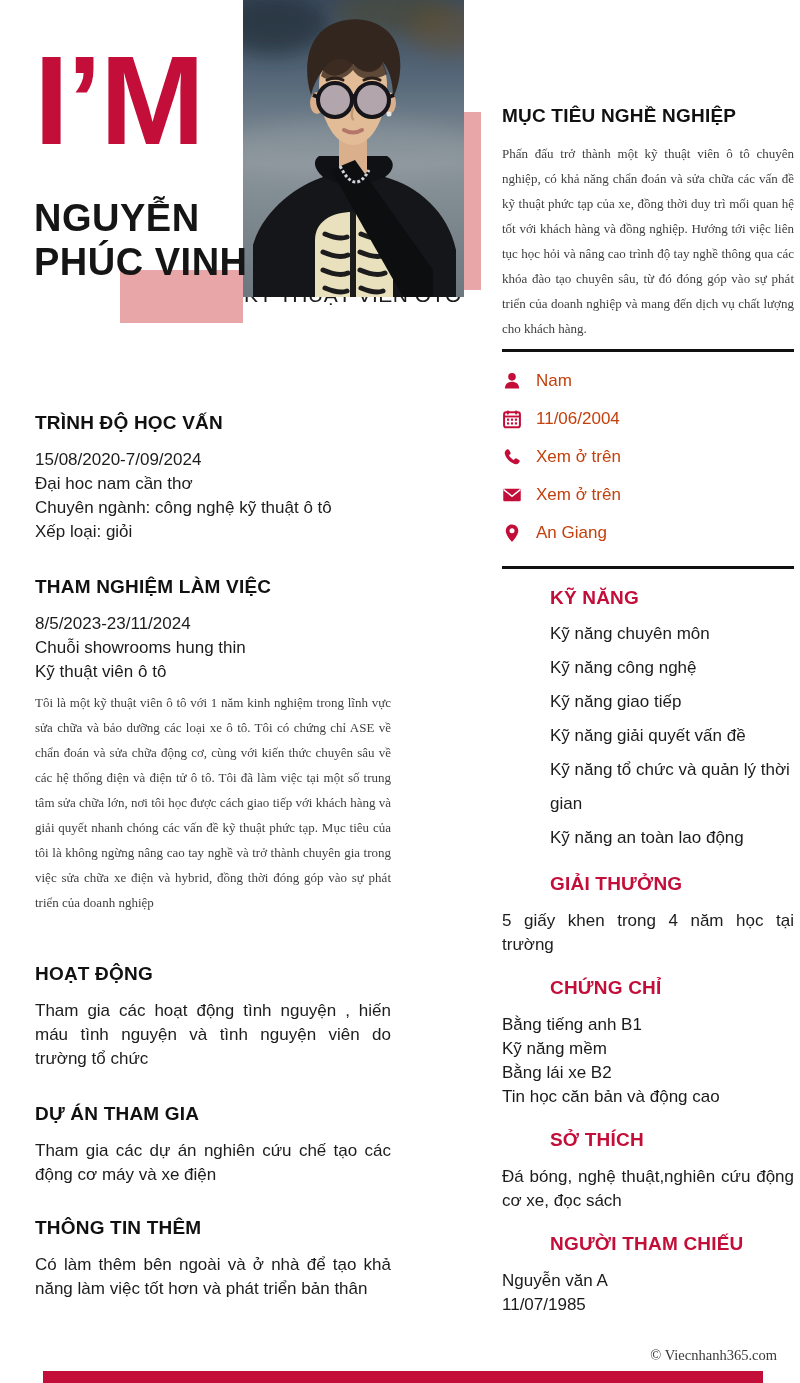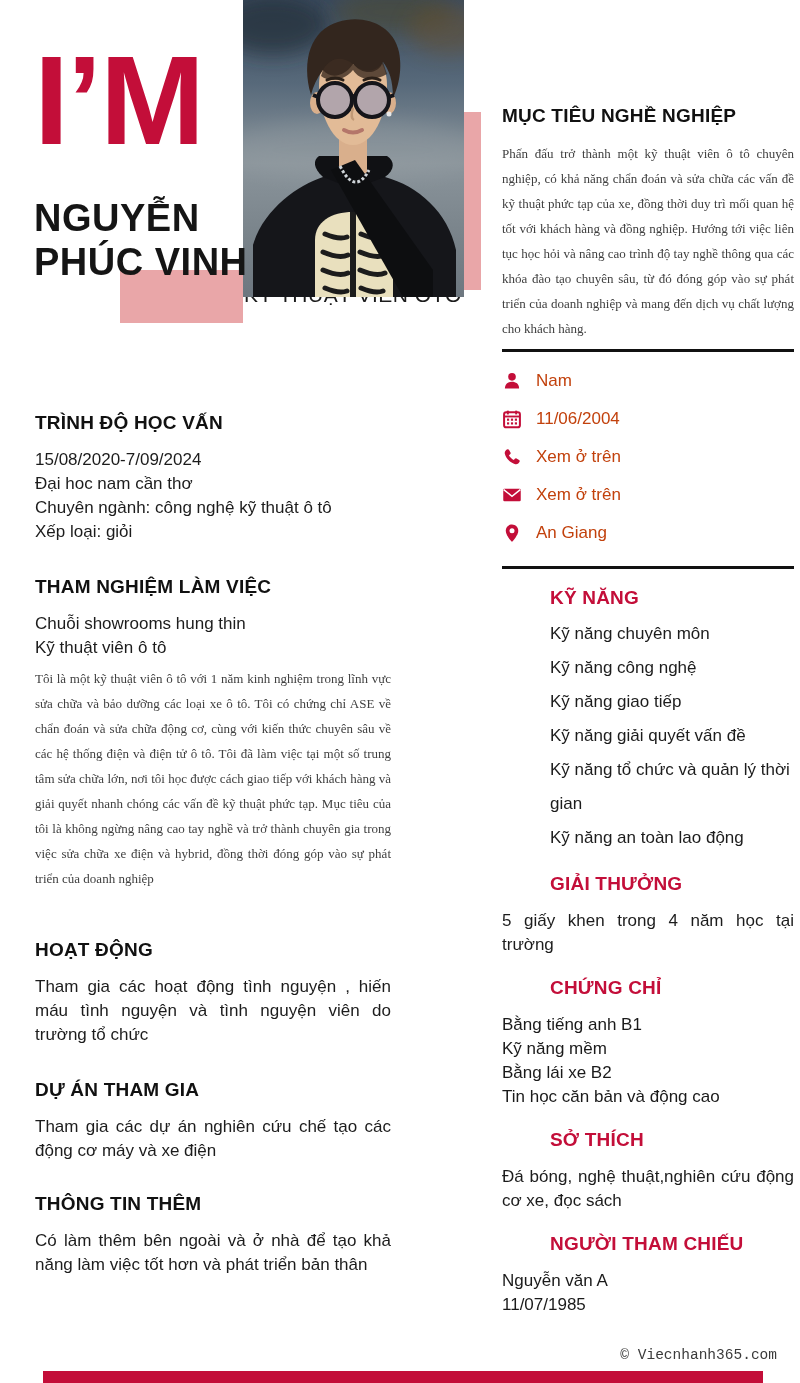--- a/index.html
+++ b/index.html
@@ -85,21 +85,21 @@
   .awards-h { margin-top: 16px; }
   .cert-h { margin-top: 18px; }
   .cert-list { margin-top: 12px; font-size: 17px; line-height: 24px; }
   .hobby-h { margin-top: 18px; }
   .ref-h { margin-top: 18px; }
   .ref-list { margin-top: 12px; font-size: 17px; line-height: 24px; }
 
   
   .credit {
     position: absolute; top: 1347px; right: 23px;
-    font-family: Liberation Mono, monospace;
+    font-family: Liberation Serif, serif;
     font-size: 14.5px; color: #3a3a3a;
   }
   .footer-bar {
     position: absolute; left: 43px; top: 1371px; width: 720px; height: 12px;
     background: #C30E39;
   }
 </style>
 </head>
 <body>
 
@@ -185,20 +185,21 @@
   <h2 class="sec">TRÌNH ĐỘ HỌC VẤN</h2>
   <div class="lines">
     <div>15/08/2020-7/09/2024</div>
     <div>Đại hoc nam cần thơ</div>
     <div>Chuyên ngành: công nghệ kỹ thuật ô tô</div>
     <div>Xếp loại: giỏi</div>
   </div>
 
   <h2 class="sec mt1">THAM NGHIỆM LÀM VIỆC</h2>
   <div class="lines">
+    <div>8/5/2023-23/11/2024</div>
     <div>Chuỗi showrooms hung thin</div>
     <div>Kỹ thuật viên ô tô</div>
   </div>
   <p class="serif-body exp-body">Tôi là một kỹ thuật viên ô tô với 1 năm kinh nghiệm trong lĩnh vực sửa chữa và bảo dưỡng các loại xe ô tô. Tôi có chứng chỉ ASE về chẩn đoán và sửa chữa động cơ, cùng với kiến thức chuyên sâu về các hệ thống điện và điện tử ô tô. Tôi đã làm việc tại một số trung tâm sửa chữa lớn, nơi tôi học được cách giao tiếp với khách hàng và giải quyết nhanh chóng các vấn đề kỹ thuật phức tạp. Mục tiêu của tôi là không ngừng nâng cao tay nghề và trở thành chuyên gia trong việc sửa chữa xe điện và hybrid, đồng thời đóng góp vào sự phát triển của doanh nghiệp</p>
 
   <h2 class="sec mt2">HOẠT ĐỘNG</h2>
   <p class="sans-body">Tham gia các hoạt động tình nguyện , hiến máu tình nguyện và tình nguyện viên do trường tổ chức</p>
 
   <h2 class="sec mt3">DỰ ÁN THAM GIA</h2>
   <p class="sans-body">Tham gia các dự án nghiên cứu chế tạo các động cơ máy và xe điện</p>

